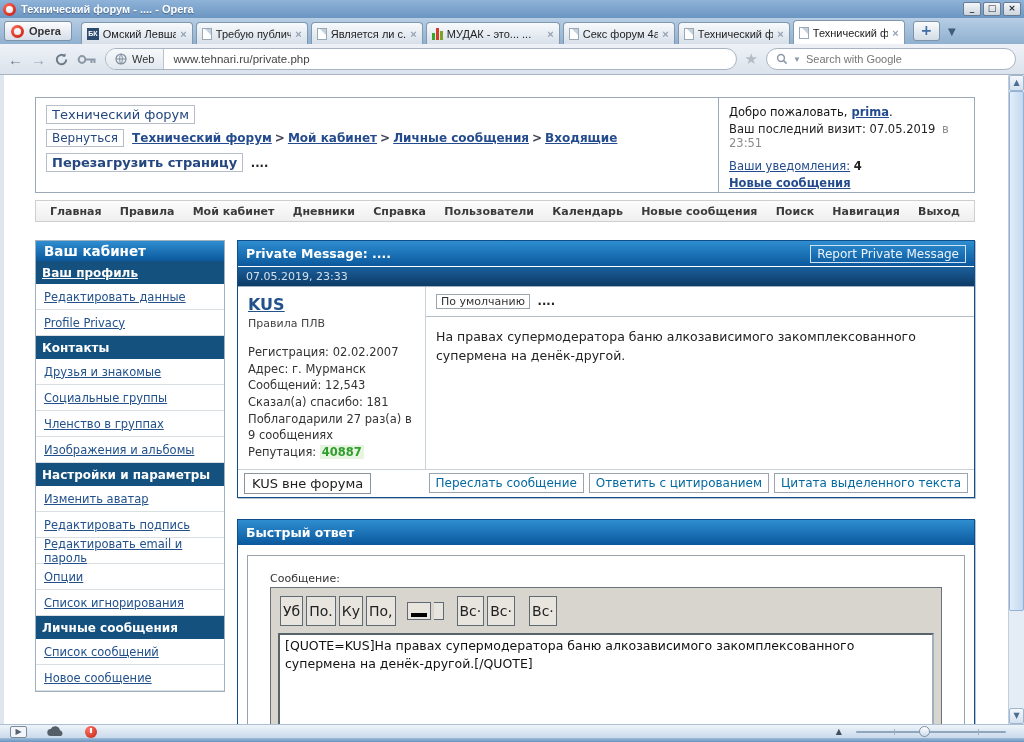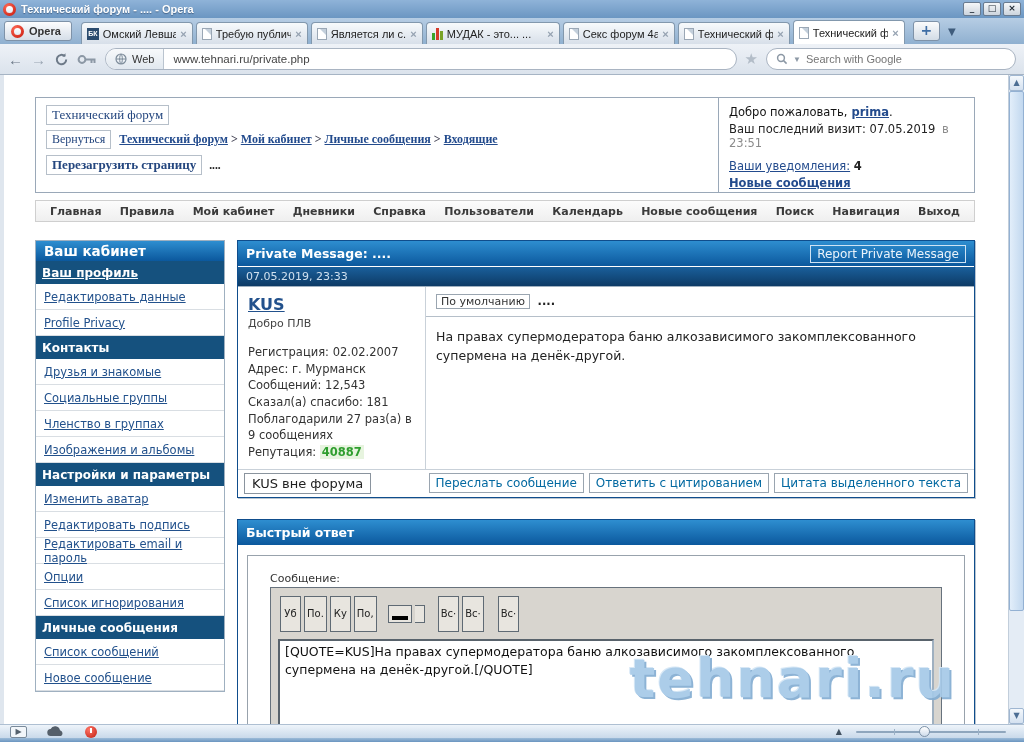--- a/index.html
+++ b/index.html
@@ -70,21 +70,21 @@
     font-family:"Liberation Sans",sans-serif; }
   .dd-arrow { color:#8d99a6; font-size:8px; }
 
   
   .viewport { position:absolute; top:75px; left:0; right:0; height:649px; background:#dfe6ee; }
   .pagearea { position:absolute; top:0; left:4px; right:16px; bottom:0; background:#fff;
     overflow:hidden; }
   .forum { position:absolute; left:31px; top:22px; width:940px; font-size:11.5px; color:#222; }
 
   .f-header { border:1px solid #9aa8b8; display:flex; height:96px; }
-  .fh-left { flex:1; padding:7px 10px;font-family:Liberation Serif, serif; }
+  .fh-left { flex:1; padding:7px 10px; }
   .boxed { display:inline-block; border:1px solid #b6bfc9; padding:1px 5px; }
   .site-title { color:#25477f; font-size:13px; }
   .fh-row2 { margin-top:5px; display:flex; align-items:center; gap:8px; }
   .back-label { color:#25477f; font-size:12px; }
   .crumb a { color:#234b8d; font-weight:bold; text-decoration:underline; font-size:12px; }
   .crumb .sep { color:#445; font-weight:bold; font-size:12px; padding:0 3px; }
   .fh-row3 { margin-top:6px; }
   .reload-label { color:#25477f; font-size:13px; font-weight:bold; }
   .dots { font-weight:bold; color:#222; margin-left:4px; }
   .fh-right { width:256px; border-left:1px solid #9aa8b8; padding:7px 10px; font-size:11.5px; }
@@ -140,22 +140,22 @@
   .actions { margin-left:auto; display:flex; gap:5px; }
   .action-btn { border:1px solid #9aa5b0; padding:2px 6px; font-size:12px; color:#0369a1;
     background:#fff; white-space:nowrap; }
 
   .qr-panel { margin-top:21px; }
   .qr-body { padding:9px; }
   .qr-inner { border:1px solid #98a2ac; padding:16px 22px 10px 22px; height:200px; }
   .qr-label { font-size:11px; color:#333; margin-bottom:2px; }
   .editor { border:1px solid #67727d; background:#d8d5cf; padding:7px; height:172px; }
   .toolbar { display:flex; align-items:center; gap:3px; margin:1px 0 7px 2px; }
-  .tb-btn { min-width:21px; height:36px; background:#e8e5df; border:1px solid #5f6a74;
-    font-size:10px; color:#222; display:flex; align-items:center; justify-content:center;
+  .tb-btn { min-width:21px; height:30px; background:#e8e5df; border:1px solid #5f6a74;
+    font-size:14px; color:#222; display:flex; align-items:center; justify-content:center;
     padding:0 2px; white-space:nowrap;text-align:right; }
   .tb-swatch { width:24px; height:18px; background:#e8e5df; border:1px solid #5f6a74;
     position:relative; margin-left:8px; }
   .tb-swatch::after { content:''; position:absolute; left:3px; right:3px; bottom:2px; height:4px;
     background:#000; }
   .tb-half { width:10px; height:18px; border:1px solid #5f6a74; border-left:none;
     background:#e8e5df; margin-right:10px; }
   .tb-gap { width:8px; }
   .qr-textarea { display:block; width:100%; height:118px; border:2px inset #9fb0c0;
     background:#fff; font-family:"DejaVu Sans",sans-serif; font-size:12.5px; color:#111;
@@ -410,21 +410,21 @@
 
           <div class="panel">
             <div class="p-header">
               <span class="p-title">Private Message: ....</span>
               <a class="report-btn">Report Private Message</a>
             </div>
             <div class="pm-date">07.05.2019, 23:33</div>
             <div class="pm-body">
               <div class="pm-user">
                 <a class="user-name">KUS</a>
-                <div class="user-rank">Добро ПЛВ</div>
+                <div class="user-rank">Правила ПЛВ</div>
                 <div class="user-stats">
                   <div>Регистрация: 02.02.2007</div>
                   <div>Адрес: г. Мурманск</div>
                   <div>Сообщений: 12,543</div>
                   <div>Сказал(а) спасибо: 181</div>
                   <div>Поблагодарили 27 раз(а) в 9 сообщениях</div>
                   <div>
                     <span>Репутация:</span>
                     <span class="rep-val">40887</span>
                   </div>
@@ -469,21 +469,20 @@
                   </div>
                   <textarea class="qr-textarea" style="">[QUOTE=KUS]На правах супермодератора баню алкозависимого закомплексованного супермена на денёк-другой.[/QUOTE]</textarea>
                 </div>
               </div>
             </div>
           </div>
         </div>
       </div>
     </div>
 
-    <div class="watermark">tehnari.ru</div>
   </div>
 
   <div class="scrollv">
     <div class="scroll-btn up">▲</div>
     <div class="scroll-thumb"></div>
     <div class="scroll-btn down">▼</div>
   </div>
 </div>
 
 <div class="statusbar">

